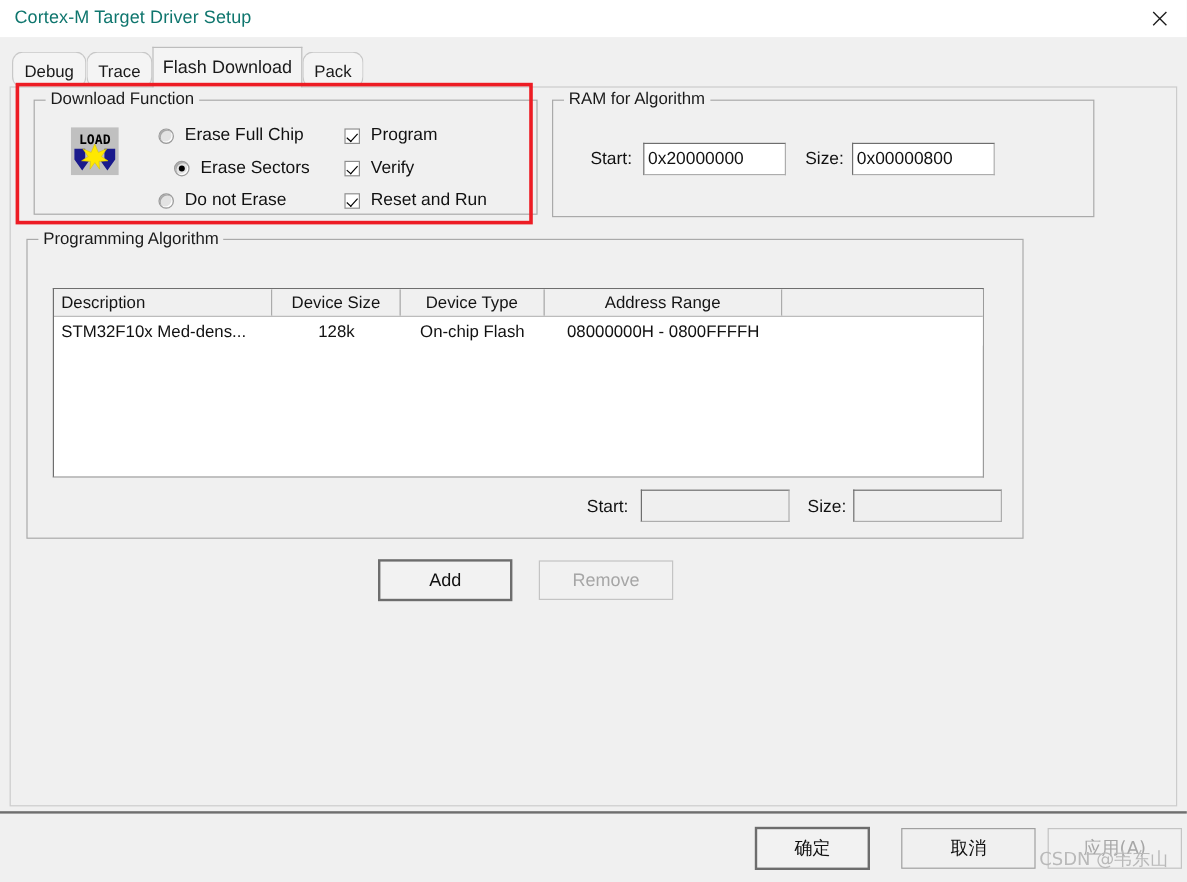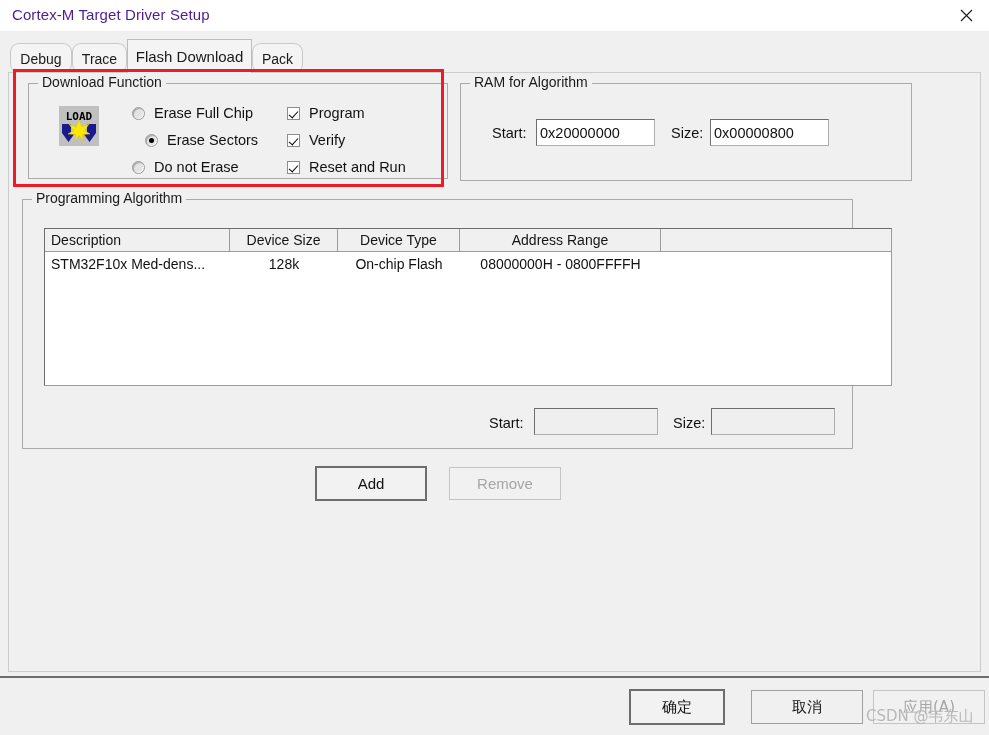--- a/index.html
+++ b/index.html
@@ -21,21 +21,21 @@
   #titlebar {
     position: absolute;
     left: 0; top: 0;
     width: 989px; height: 31px;
     background: #ffffff;
   }
   #title-text {
     position: absolute;
     left: 12px; top: 6px;
     font-size: 15px;
-    color: #4c1d95;
+    color: #0f766e;
     letter-spacing: 0.1px;
     white-space: nowrap;
   }
   #close-button {
     position: absolute;
     right: 0; top: 0;
     width: 46px; height: 31px;
     display: flex;
     align-items: center;
     justify-content: center;
@@ -206,22 +206,22 @@
   .textfield.disabled {
     background: #efefef;
     color: #7a7a7a;
   }
 
   
   #grp-prog { left: 22px; top: 199px; width: 831px; height: 250px; }
 
   #algo-table {
     position: absolute;
-    left: 21px; top: 28px;
-    width: 848px; height: 158px;
+    left: 21px; top: 40px;
+    width: 776px; height: 158px;
     box-sizing: border-box;
     background: #ffffff;
     border: 1px solid #9b9b9b;
     border-top-color: #6e6e6e;
     border-left-color: #6e6e6e;
     overflow: hidden;
   }
   #algo-header {
     display: flex;
     height: 23px;

